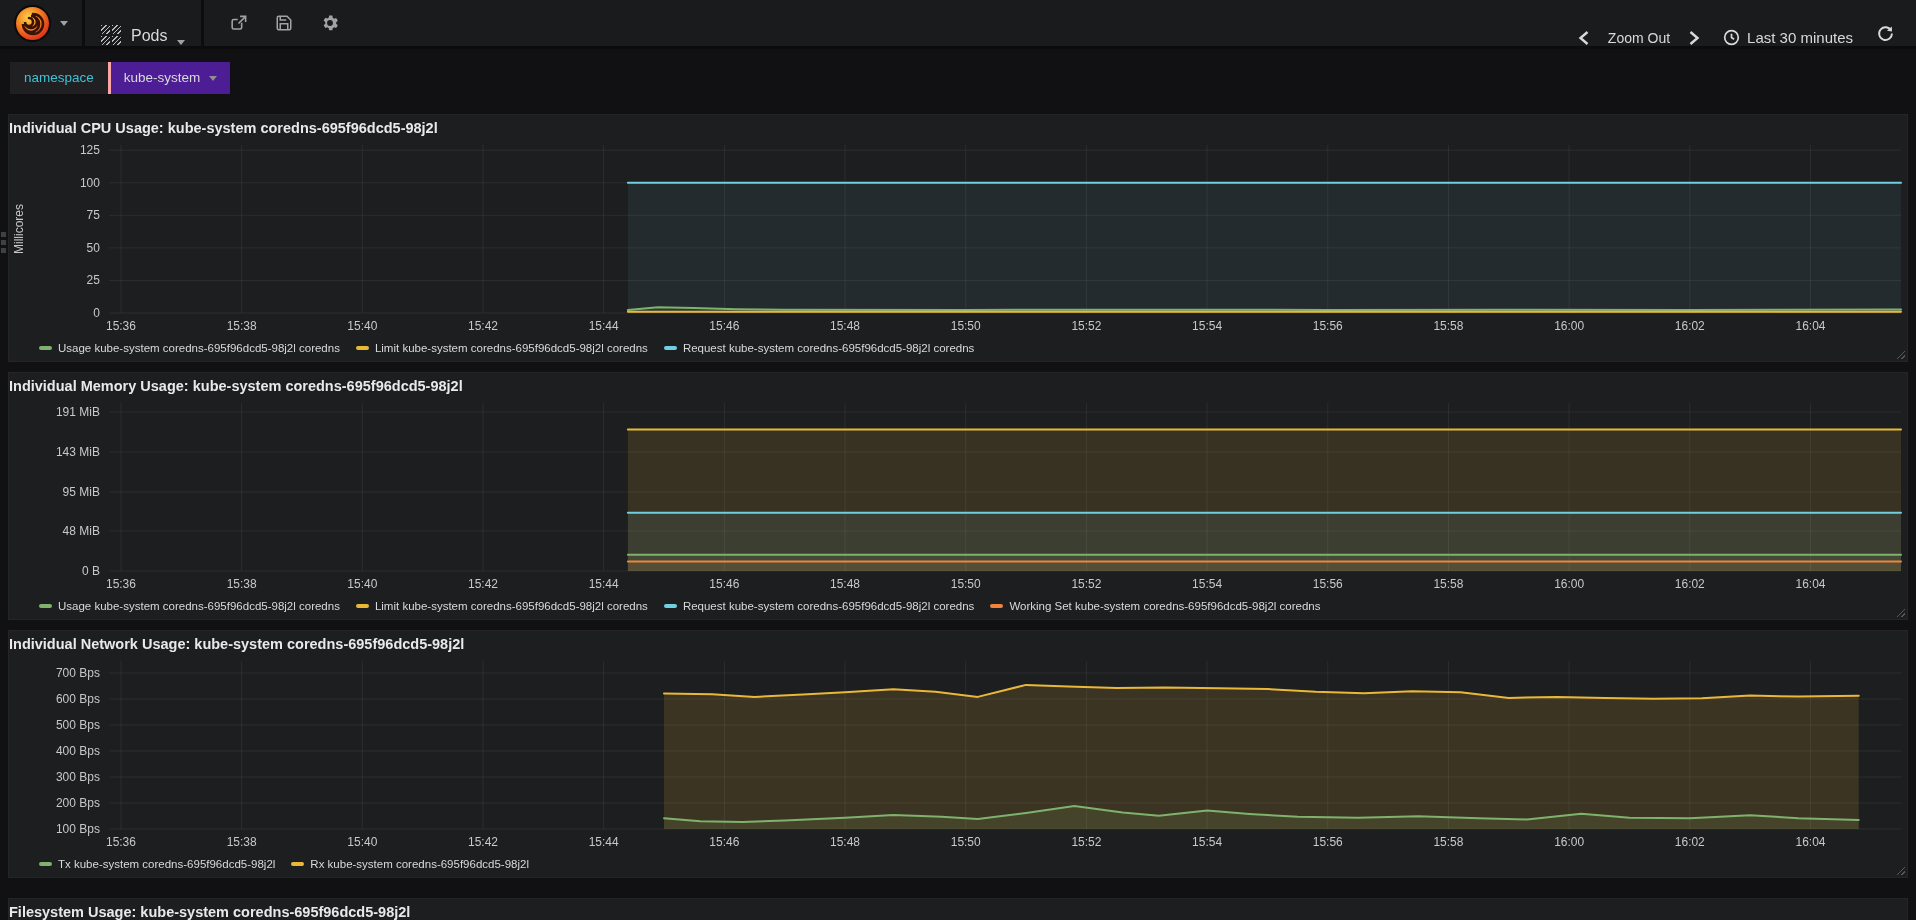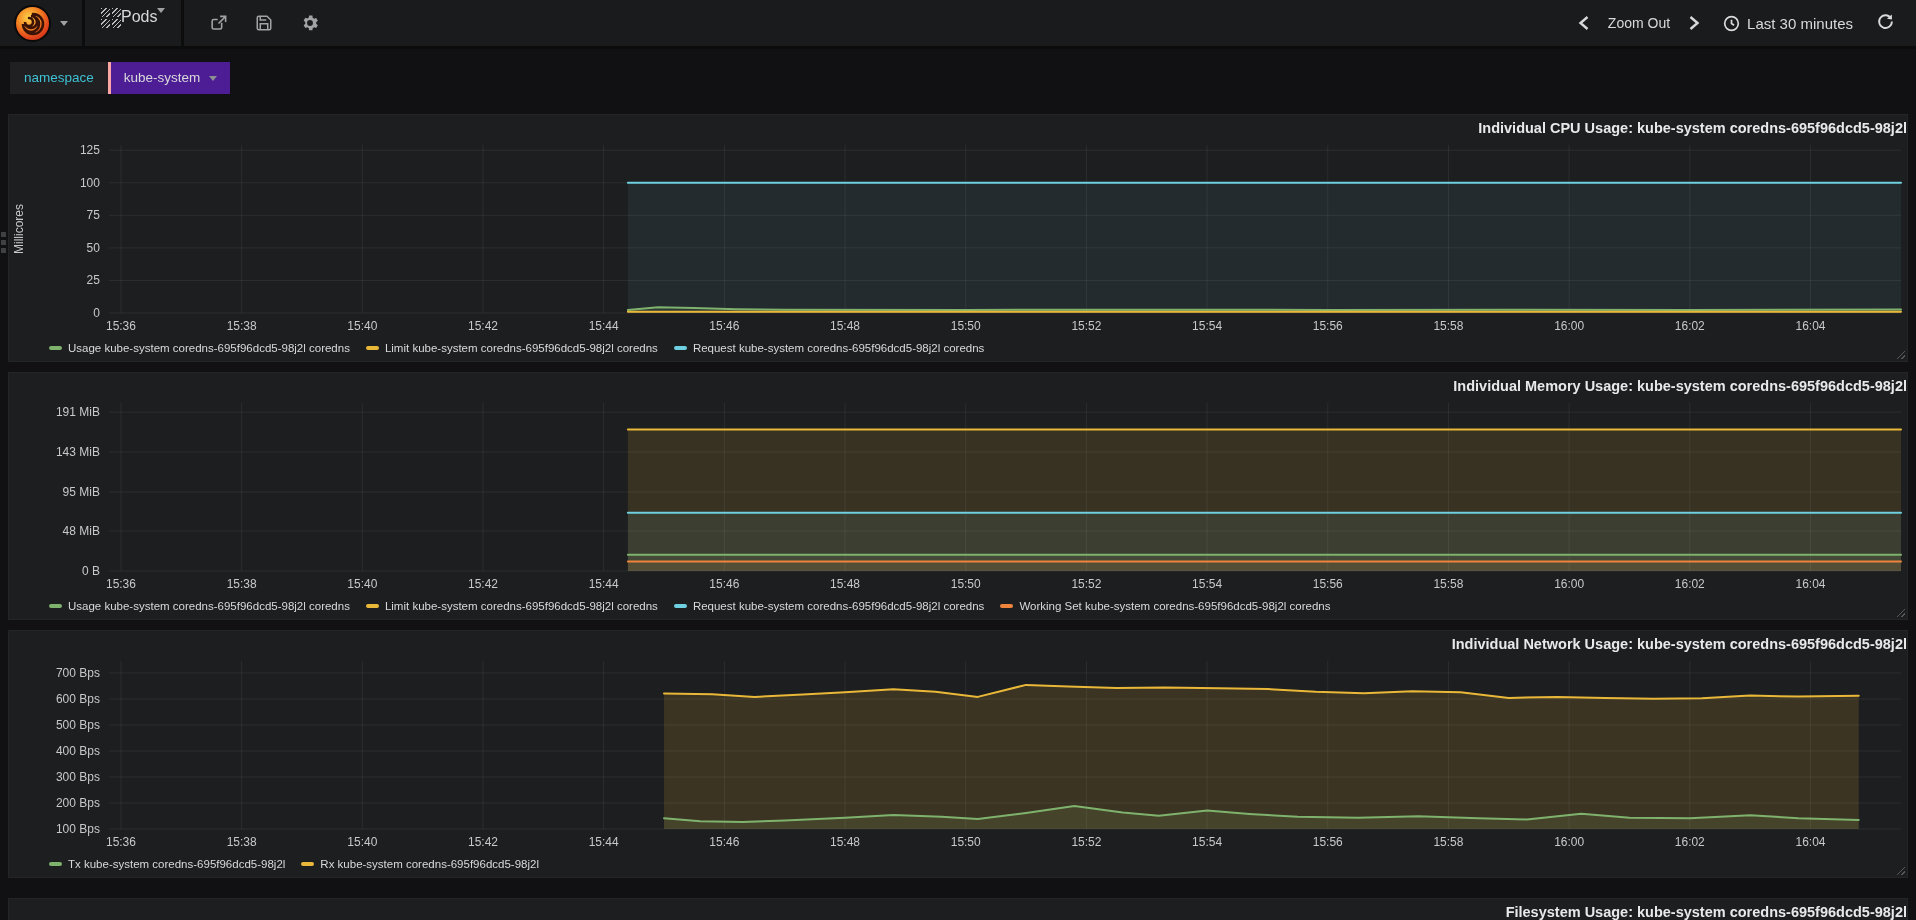--- a/index.html
+++ b/index.html
@@ -10,51 +10,51 @@
   .navbar { height:49px; background:#1a1b1c; display:flex; align-items:stretch;
     border-bottom:3px solid #0c0c0d; }
   .nav-sec { display:flex; align-items:center; padding:0 12px; }
   .nav-sep { width:3px; background:#0d0d0e; }
   .logo-btn { display:flex; align-items:center; gap:9px; padding:0 14px; cursor:pointer; }
   .logo-circle { width:37px; height:37px; border-radius:50%;
     background:radial-gradient(circle at 38% 32%, #fcd24a 0%, #f48422 38%, #e2431c 68%, #a31818 100%);
     border:2px solid #0a0a0a; position:relative; overflow:hidden; }
   .caret { width:0; height:0; border-left:4.5px solid transparent; border-right:4.5px solid transparent;
     border-top:5px solid #9fa1a3; display:inline-block; }
-  .dash-picker { display:flex; align-items:flex-start; padding:8px 16px; cursor:pointer; }
+  .dash-picker { display:flex; align-items:flex-end; gap:10px; padding:1px 16px; cursor:pointer; }
   .dash-title { font-size:16px; color:#d8d9da; }
   .grid-icon { width:20px; height:20px; display:grid; grid-template-columns:9px 9px; grid-template-rows:9px 9px; gap:2px; }
   .grid-icon span { background:repeating-linear-gradient(135deg,#b9bbbd 0 1.2px, rgba(0,0,0,0) 1.2px 3.2px); }
   .icon-btn { width:44px; display:flex; align-items:center; justify-content:center; cursor:pointer; color:#a1a3a5; }
   .icon-btn svg { stroke:#a1a3a5; fill:none; stroke-width:2; }
-  .nav-right { margin-left:auto; display:flex; align-items:center; gap:6px; padding-right:14px; }
+  .nav-right { margin-left:auto; display:flex; align-items:flex-end; gap:6px; padding-right:14px; }
   .nav-right .txt-btn { font-size:14px; color:#d8d9da; padding:0 6px; cursor:pointer; }
   .chev { display:flex; align-items:center; padding:0 6px; cursor:pointer; }
   .time-btn { display:flex; align-items:center; gap:7px; font-size:15px; padding:0 10px; cursor:pointer; }
   .refresh-btn { padding:0 8px; cursor:pointer; }
 
   
   .submenu { display:flex; gap:22px; padding:13px 0 0 10px; }
   .var-group { display:flex; }
   .var-label { background:#202022; color:#3ec1d3; font-size:13.5px; line-height:32px;
     padding:0 14px; border-right:3px solid #fca5a5; }
   .var-value { background:#4c1d95; color:#d8d9da; font-size:13.5px; line-height:32px;
     padding:0 13px; display:flex; align-items:center; gap:9px; cursor:pointer; }
   .var-value .caret { border-top-color:#8d8f91; }
 
   
   .dashboard { margin-top:20px; position:relative; }
   .panel { position:relative; height:248px; margin:0 8px 10px 8px; background:#1d1e20;
     border:1px solid #242527; }
   .panel.partial { margin-top:20px; height:40px; }
-  .panel-title { position:absolute; top:5px; left:0; right:0; text-align:right;
+  .panel-title { position:absolute; top:5px; left:0; right:0; text-align:left;
     font-size:14.5px; font-weight:bold; color:#e9e9e9; z-index:3; cursor:pointer; }
   .chart-host svg { display:block; }
   .tick { font-size:12px; fill:#c9c9c9; font-family:"Liberation Sans", sans-serif; }
-  .legend { position:absolute; top:227px; left:40px; right:12px; display:flex;
+  .legend { position:absolute; top:227px; left:30px; right:12px; display:flex;
     flex-wrap:nowrap; column-gap:16px; align-items:center; font-size:11.5px; color:#d8d9da; }
   .legend-item { display:flex; align-items:center; white-space:nowrap; cursor:pointer; }
   .legend-item .key { width:13px; height:4px; border-radius:2px; margin-right:6px; display:inline-block; }
   .resize-handle { position:absolute; right:2px; bottom:2px; width:11px; height:11px;
     background:repeating-linear-gradient(-45deg, rgba(0,0,0,0) 0 2px, #57585a 2px 3px);
     clip-path:polygon(100% 0, 100% 100%, 0 100%); cursor:nwse-resize; }
   .drag-dots { position:absolute; left:1px; top:118px; display:flex; flex-direction:column; gap:3px; z-index:5; cursor:grab; }
   .drag-dots span { width:5px; height:5px; background:#3f4042; }
 </style>
 </head>

